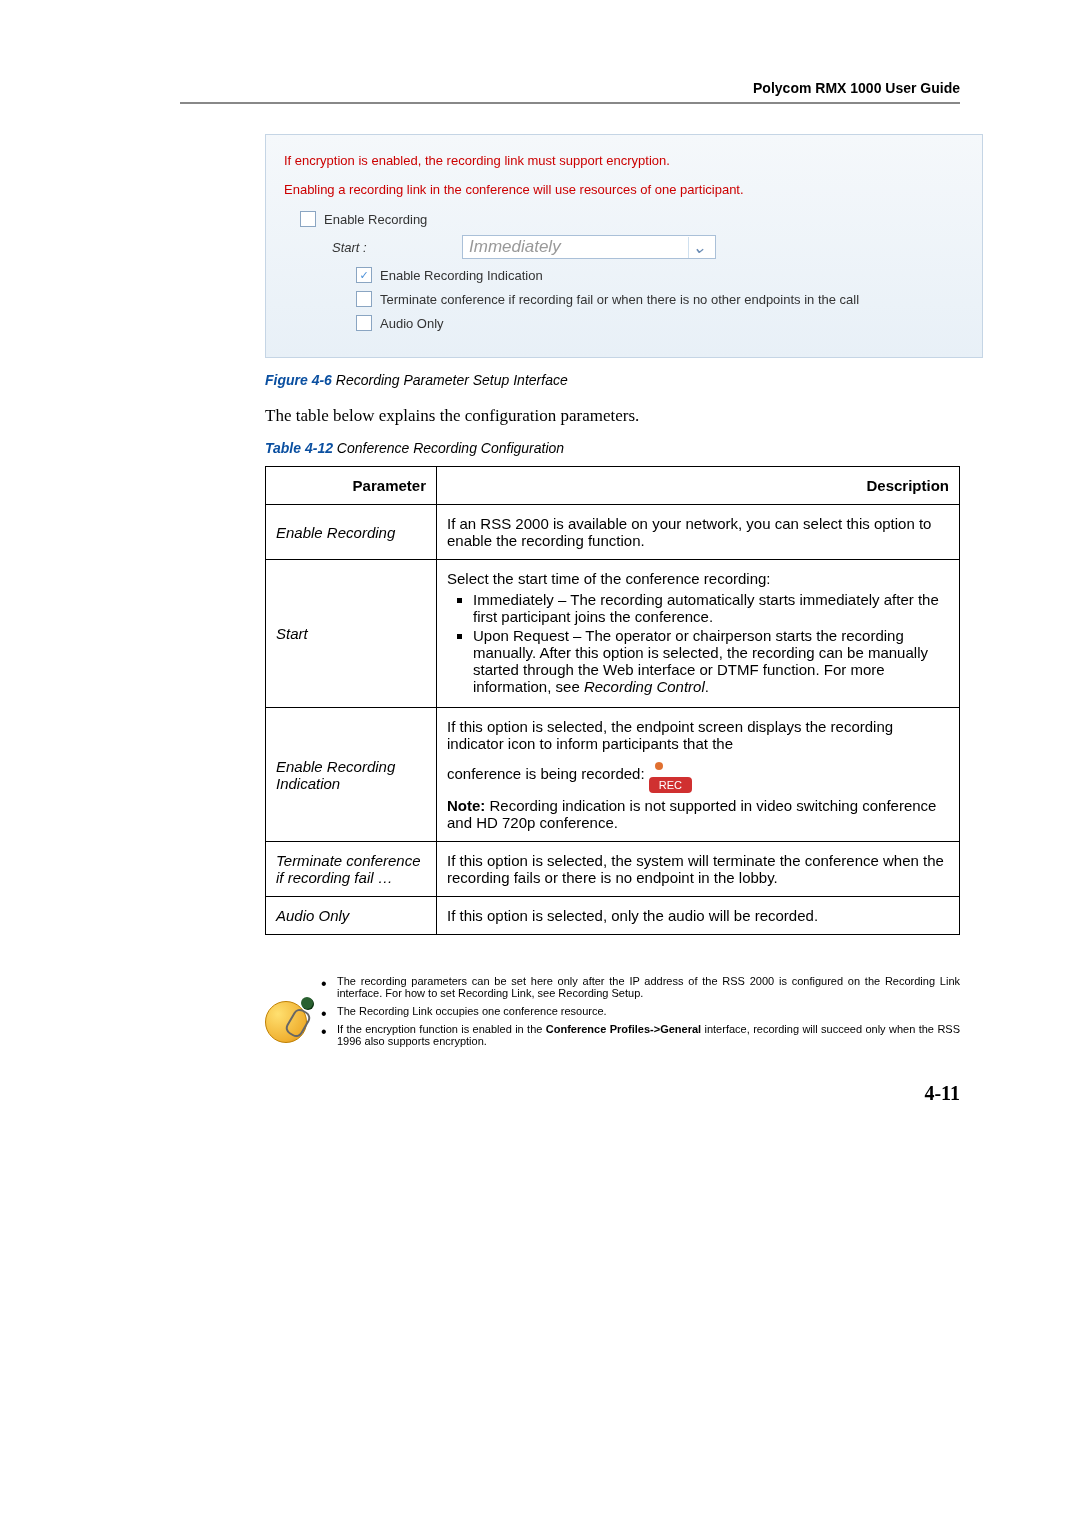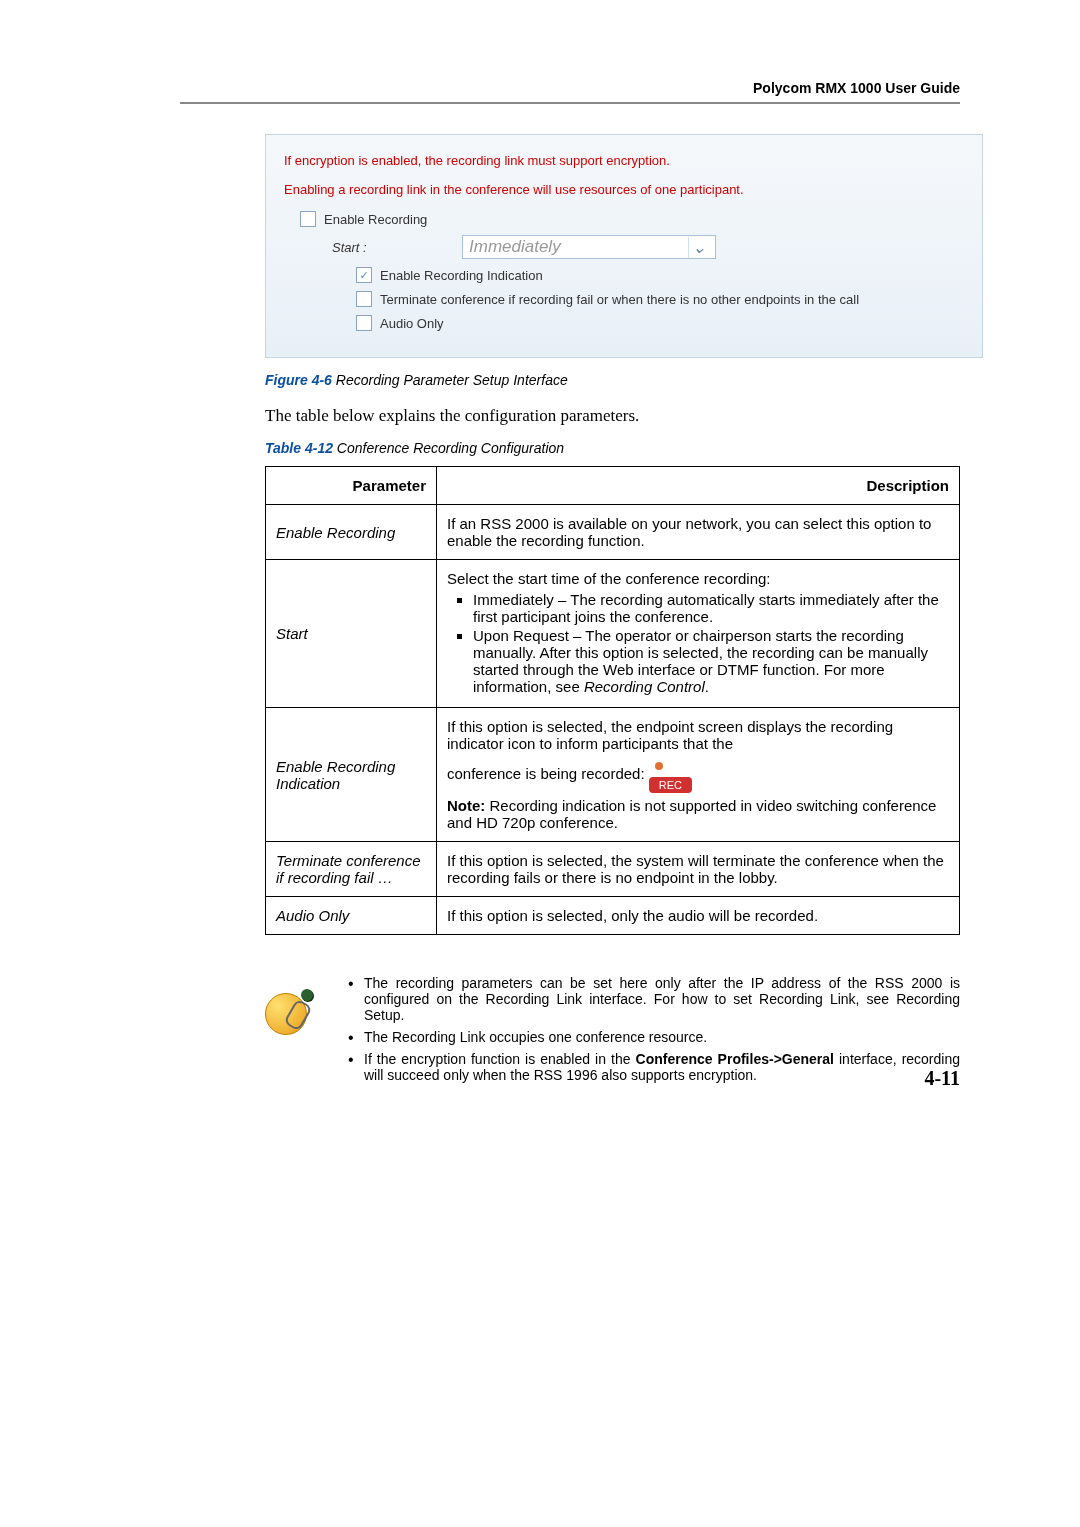--- a/index.html
+++ b/index.html
@@ -158,23 +158,23 @@
     position: absolute;
     left: 6px; top: 0;
     width: 8px; height: 8px;
     background: #e07030;
     border-radius: 50%;
   }
   .note-section {
     margin-top: 40px;
     margin-left: 85px;
     display: flex;
-    align-items: flex-start;
-    gap: 33px;
-    font-size: 14px;
+    align-items: center;
+    gap: 6px;
+    font-size: 11px;
   }
   .note-icon {
     width: 44px;
     height: 44px;
     position: relative;
     flex-shrink: 0;
     margin-top: 18px;
   }
   .note-icon .circle {
     width: 40px;
@@ -218,21 +218,21 @@
     position: absolute;
     left: 6px;
     top: 0;
     font-size: 16px;
   }
   .note-list .bold {
     font-weight: bold;
   }
   .page-number {
     position: absolute;
-    bottom: 59px;
+    bottom: 44px;
     right: 120px;
     font-weight: bold;
     font-family: "Palatino Linotype", "Book Antiqua", Georgia, serif;
     font-size: 20px;
   }
 </style>
 </head>
 <body>
 
 <div class="page">

